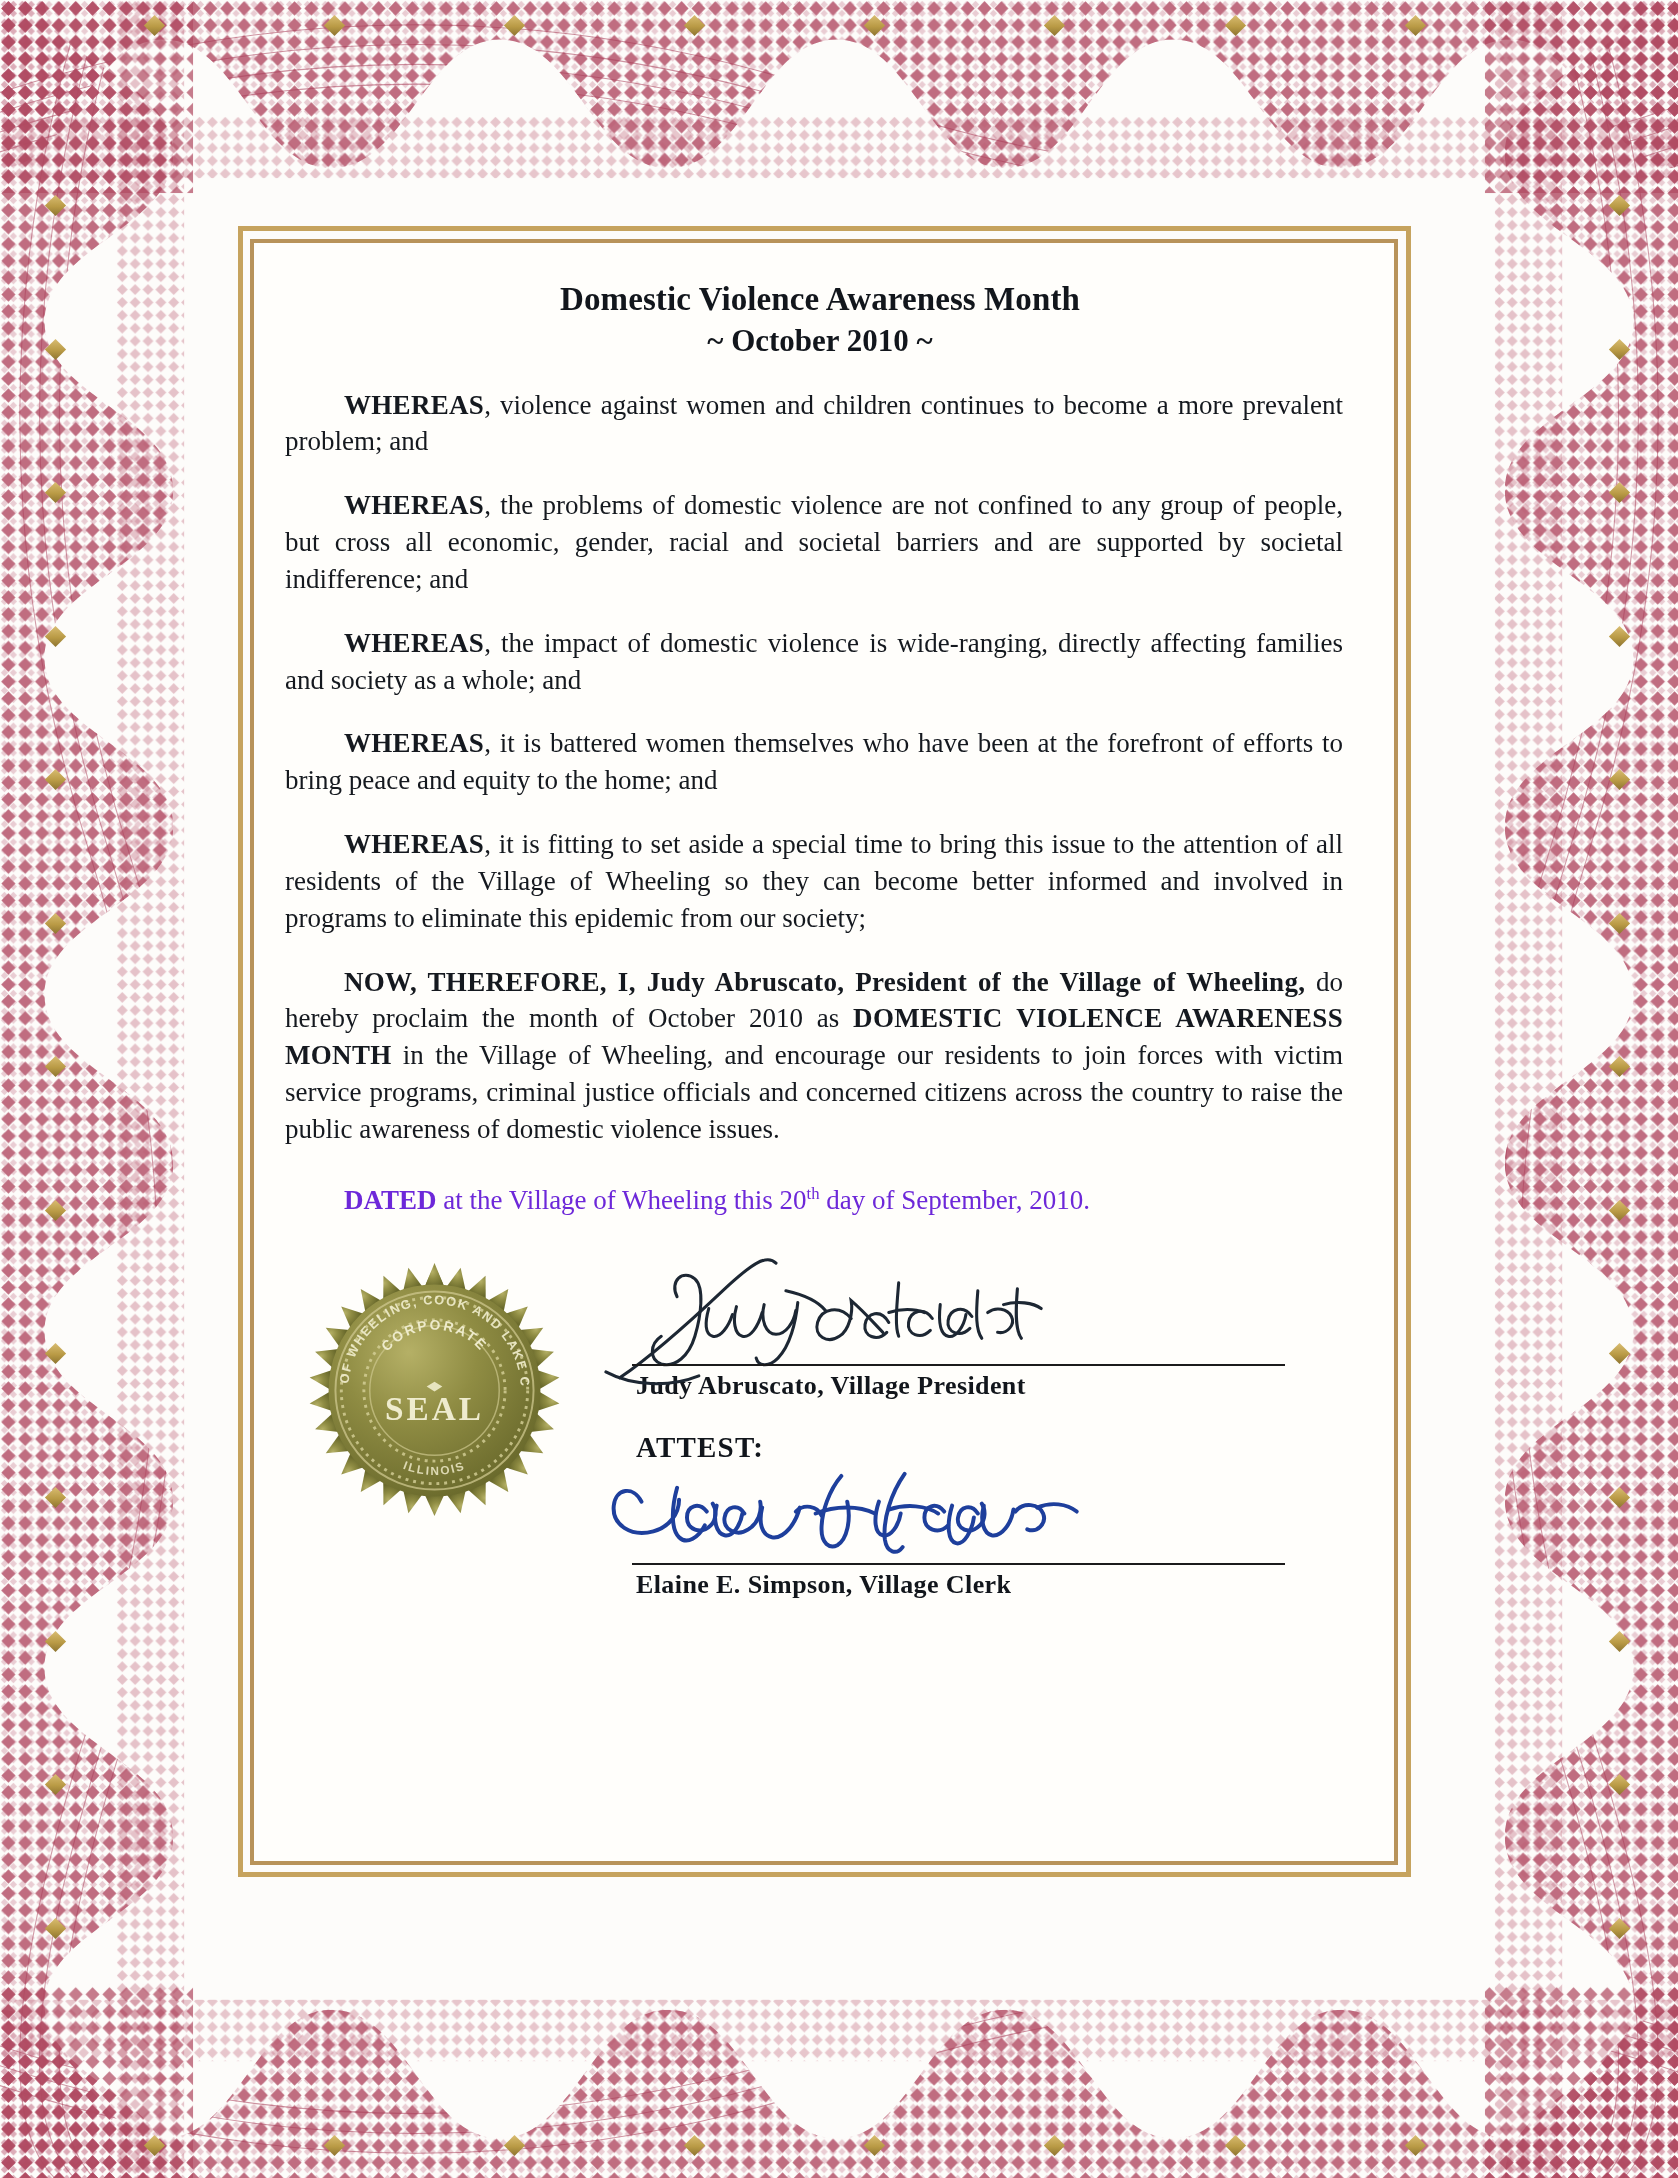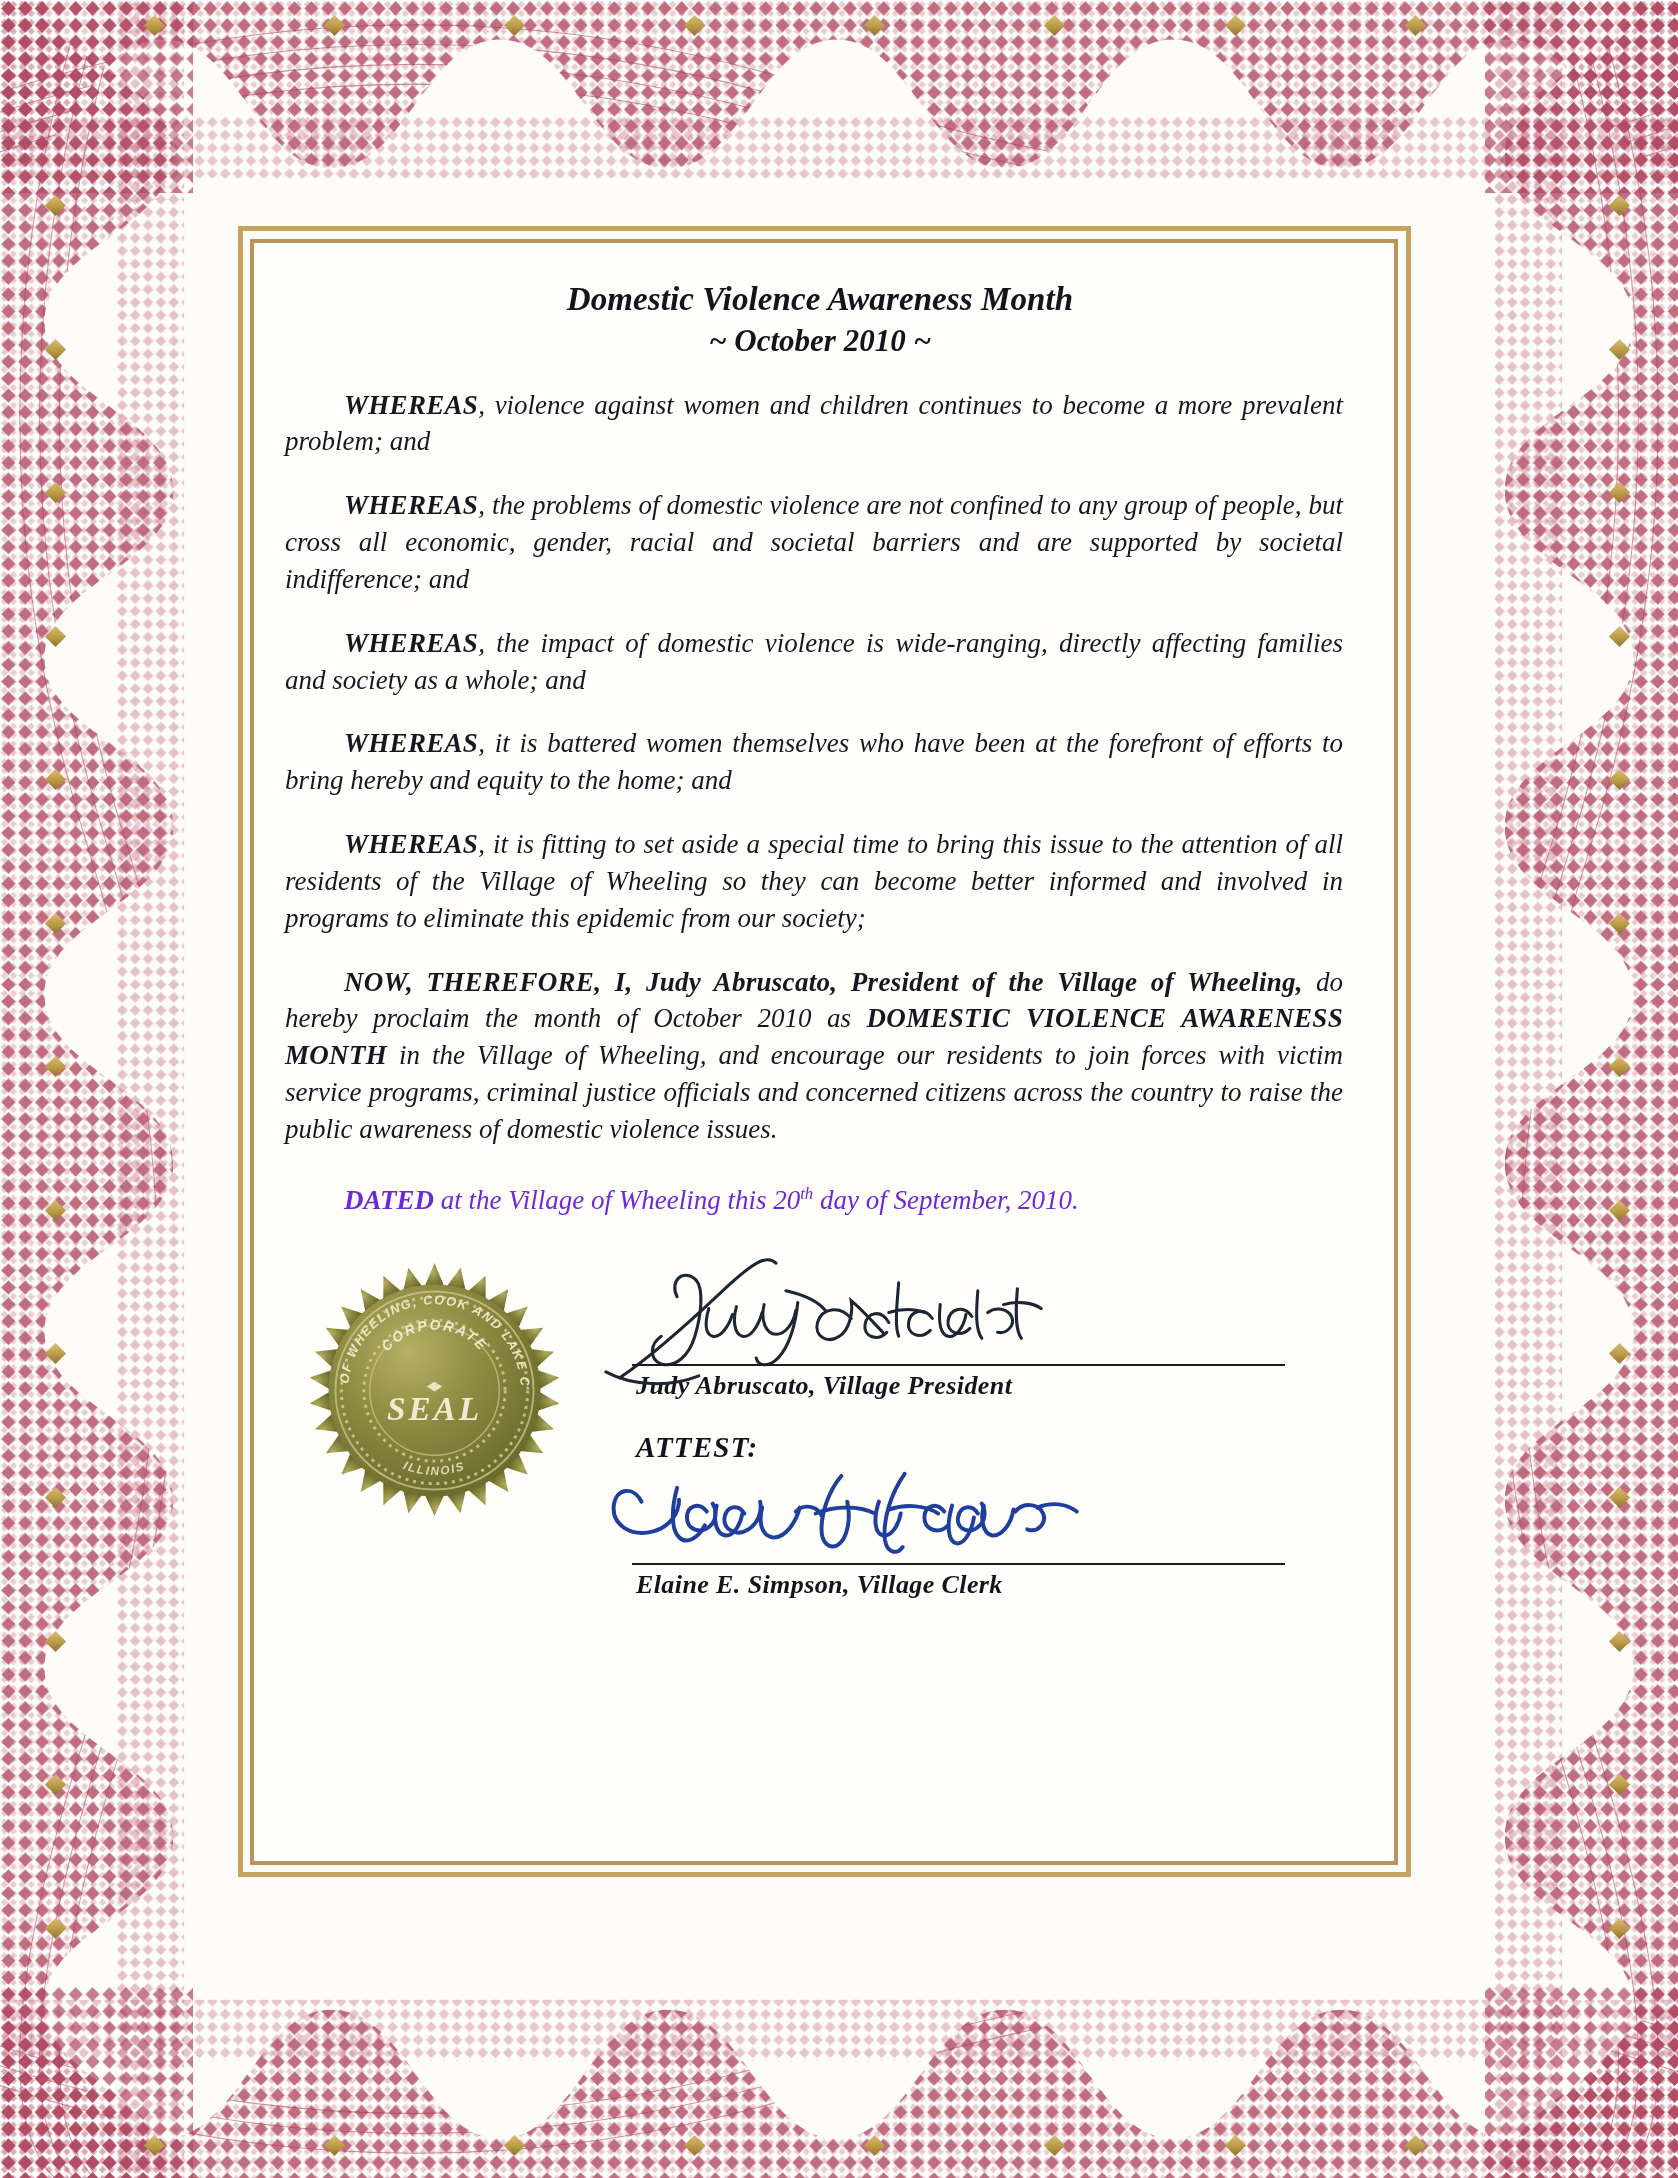--- a/index.html
+++ b/index.html
@@ -57,21 +57,20 @@
   .content {
     position: absolute;
     left: 259px; top: 248px;
     width: 1122px; height: 1600px;
     z-index: 6;
     padding: 0;
     box-sizing: border-box;
   }
   .inner-pad {
     padding: 32px 26px 0 26px;
-    font-style: italic;
   }
 
   .doc-title {
     text-align: center;
     font-size: 33px;
     font-weight: bold;
     letter-spacing: 0.1px;
     color: #12161c;
     line-height: 1.18;
     margin: 0;
@@ -372,21 +371,21 @@
       <h1 class="doc-title">Domestic Violence Awareness Month</h1>
       <div class="doc-subtitle">~ October 2010 ~</div>
 
       <p class="para"><b>WHEREAS</b><span>, violence against women and children continues to become a more prevalent problem; and</span></p>
 
       <p class="para"><b>WHEREAS</b><span>, the problems of domestic violence are not confined to any group of people, but cross all economic, gender, racial and societal barriers and are supported by societal indifference; and</span></p>
 
 
       <p class="para"><b>WHEREAS</b><span>, the impact of domestic violence is wide-ranging, directly affecting families and society as a whole; and</span></p>
 
-      <p class="para"><b>WHEREAS</b><span>, it is battered women themselves who have been at the forefront of efforts to bring hereby and equity to the home; and</span></p>
+      <p class="para"><b>WHEREAS</b><span>, it is battered women themselves who have been at the forefront of efforts to bring peace and equity to the home; and</span></p>
 
       <p class="para"><b>WHEREAS</b><span>, it is fitting to set aside a special time to bring this issue to the attention of all residents of the Village of Wheeling so they can become better informed and involved in programs to eliminate this epidemic from our society;</span></p>
 
       <p class="para"><b>NOW, THEREFORE, I, Judy Abruscato, President of the Village of Wheeling,</b><span> do hereby proclaim the month of October 2010 as </span><b>DOMESTIC VIOLENCE AWARENESS MONTH</b><span> in the Village of Wheeling, and encourage our residents to join forces with victim service programs, criminal justice officials and concerned citizens across the country to raise the public awareness of domestic violence issues.</span></p>
 
       <p class="para-dated"><b>DATED</b><span> at the Village of Wheeling this 20</span><sup>th</sup><span> day of September, 2010.</span></p>
 
       <div class="sig-area">
 
         <div class="seal">

